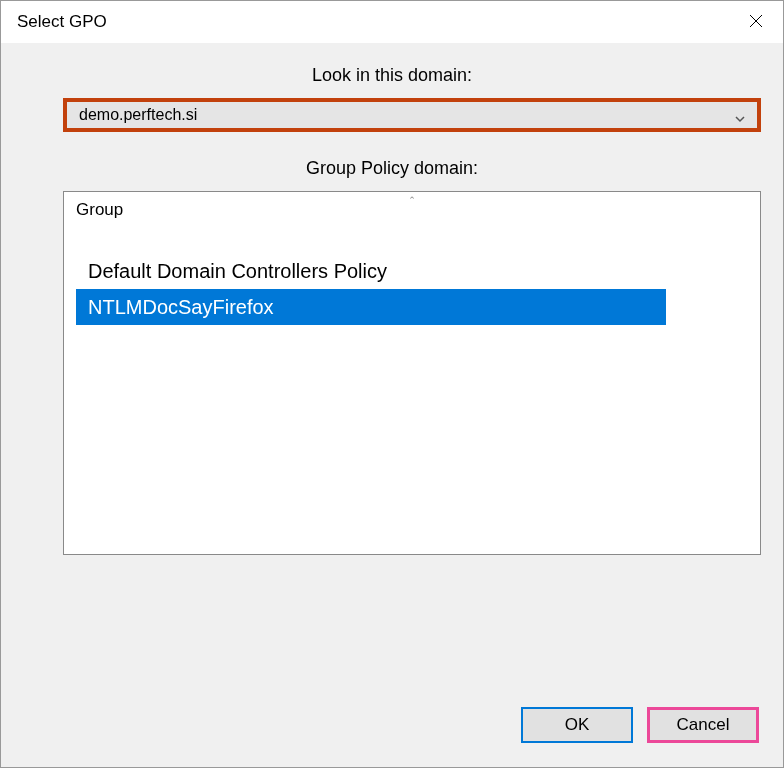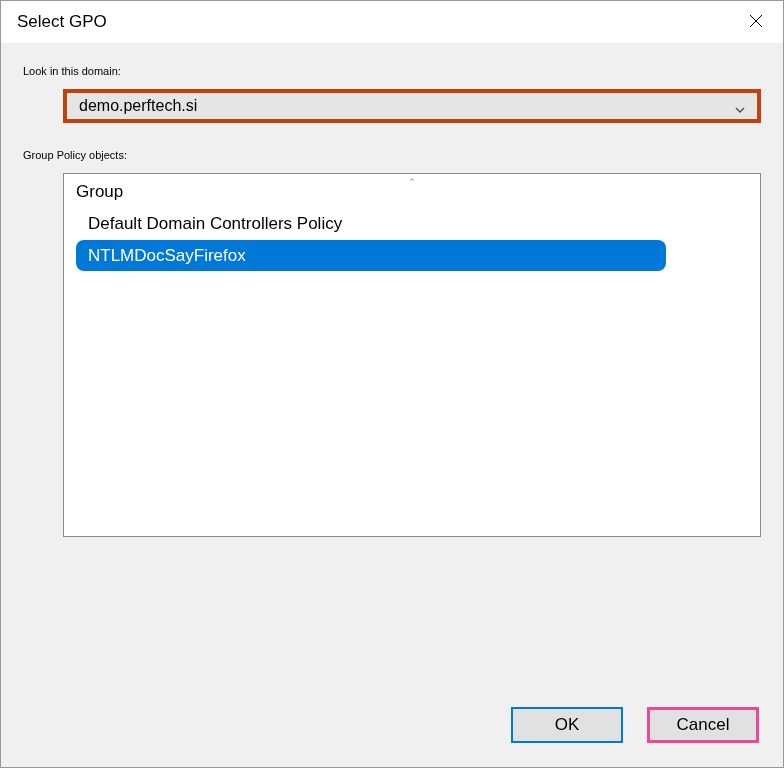--- a/index.html
+++ b/index.html
@@ -46,24 +46,25 @@
       stroke: #000;
       stroke-width: 1;
     }
     .content {
       background: #f0f0f0;
       height: calc(100% - 42px);
       padding: 22px;
       position: relative;
     }
     .label {
-      font-size: 11px;
+      font-size: 18px;
       color: #000;
       margin-bottom: 12px;
       display: block;
+      text-align: center;
     }
     .domain-select {
       width: calc(100% - 40px);
       margin-left: 40px;
       height: 34px;
       border: 4px solid #c2410c;
       background: #e5e5e5;
       padding: 0 36px 0 12px;
       font-size: 16px;
       color: #000;
@@ -105,43 +106,43 @@
     .sort-caret {
       position: absolute;
       left: 50%;
       top: 4px;
       transform: translateX(-50%);
       color: #888;
       font-size: 9px;
       line-height: 1;
     }
     .list-items {
-      font-size: 17px;
+      font-size: 20px;
+      margin-top: 27px;
     }
     .list-item {
       padding: 3px 12px;
       cursor: pointer;
       line-height: 1.5;
       display: inline-block;
       min-width: 590px;
     }
     .list-item-row {
       padding: 0 0 0 12px;
     }
     .list-item.selected {
       background: #0078d7;
       color: #fff;
-      border-radius: 8px;
     }
     .footer {
       position: absolute;
       bottom: 24px;
       right: 24px;
       display: flex;
-      gap: 24px;
+      gap: 14px;
     }
     .btn {
       width: 112px;
       height: 36px;
       border: 3px solid #ec4899;
       background: #e1e1e1;
       font-size: 17px;
       color: #000;
       cursor: pointer;
       display: flex;
@@ -176,21 +177,21 @@
       <span>demo.perftech.si</span>
       <span class="chev">
         <svg viewBox="0 0 10 10">
             <polyline points="1,3 5,7 9,3"></polyline>
           </svg>
       </span>
     </div>
 
     <div class="spacer"></div>
 
-    <div class="label">Group Policy objects:</div>
+    <div class="label">Group Policy domain:</div>
     <div class="listbox">
       <div class="list-header">
         <span class="sort-caret">⌃</span>
         <span>Group</span>
       </div>
       <div class="list-items" id="list-items">
           <div class="list-item-row"><span class="list-item">Default Domain Controllers Policy</span></div>
           <div class="list-item-row"><span class="list-item selected">NTLMDocSayFirefox</span></div>
         </div>
     </div>

